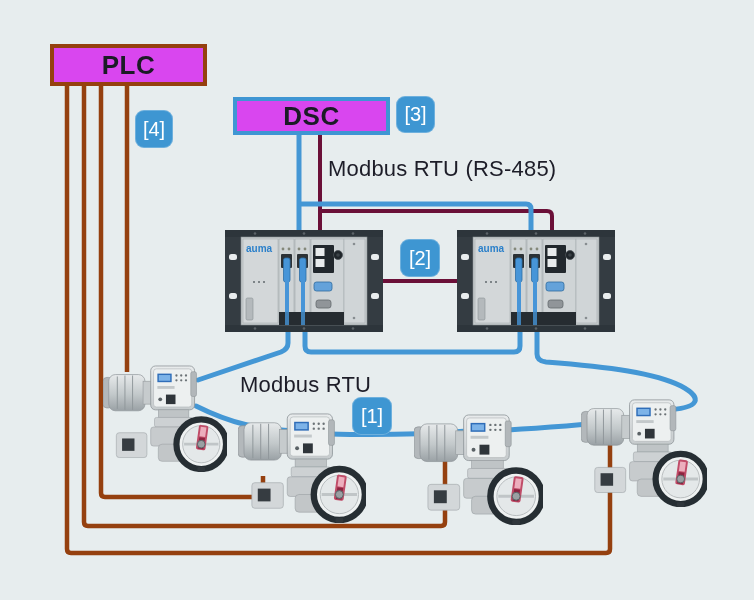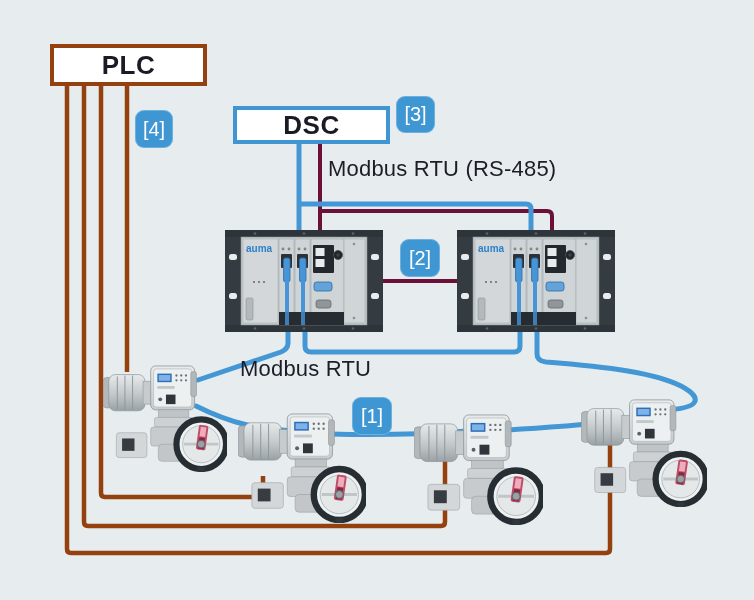--- a/index.html
+++ b/index.html
@@ -4,41 +4,41 @@
 <style>
   html,body{margin:0;padding:0;}
   body{font-family:"Liberation Sans", sans-serif;background:#cfd8da;}
   #canvas{
     position:relative;width:754px;height:600px;background:#e7edee;
     overflow:hidden;
   }
   #wires{position:absolute;left:0;top:0;}
   .node-box{
     position:absolute;display:flex;align-items:center;justify-content:center;
-    background:#ffffff;box-sizing:border-box;
+    background:#d946ef;box-sizing:border-box;
     font-weight:bold;font-size:26px;color:#1b1b26;letter-spacing:0.5px;
   }
   #plc-box{left:50px;top:44px;width:157px;height:42px;border:4px solid #95400f;}
-  #dsc-box{left:233px;top:106px;width:157px;height:38px;border:4px solid #3f96d3;}
+  #dsc-box{left:233px;top:97px;width:157px;height:38px;border:4px solid #3f96d3;}
   .callout{
     position:absolute;display:flex;align-items:center;justify-content:center;
     background:#3e96d2;color:#fff;border-radius:9px;
     font-size:20px;font-weight:500;
     box-shadow:inset 0 0 0 1px rgba(255,255,255,0.25);
   }
   #callout-1{left:352px;top:397px;width:40px;height:38px;}
   #callout-2{left:400px;top:239px;width:40px;height:38px;}
   #callout-3{left:396px;top:96px;width:39px;height:37px;}
   #callout-4{left:135px;top:110px;width:38px;height:38px;}
   .bus-label{
     position:absolute;color:#1d1d28;font-size:22px;white-space:nowrap;
     letter-spacing:0.2px;
   }
   #bus-label-host{left:328px;top:156px;}
-  #bus-label-loop{left:240px;top:356px;}
+  #bus-label-loop{left:240px;top:372px;}
 </style>
 </head>
 <body>
 
 <div id="canvas">
 
   <svg id="wires" width="754" height="600" viewBox="0 0 754 600">
     <defs>
       <linearGradient id="gmotor" x1="0" y1="0" x2="0" y2="1">
         <stop offset="0" stop-color="#e7eaeb"></stop>

